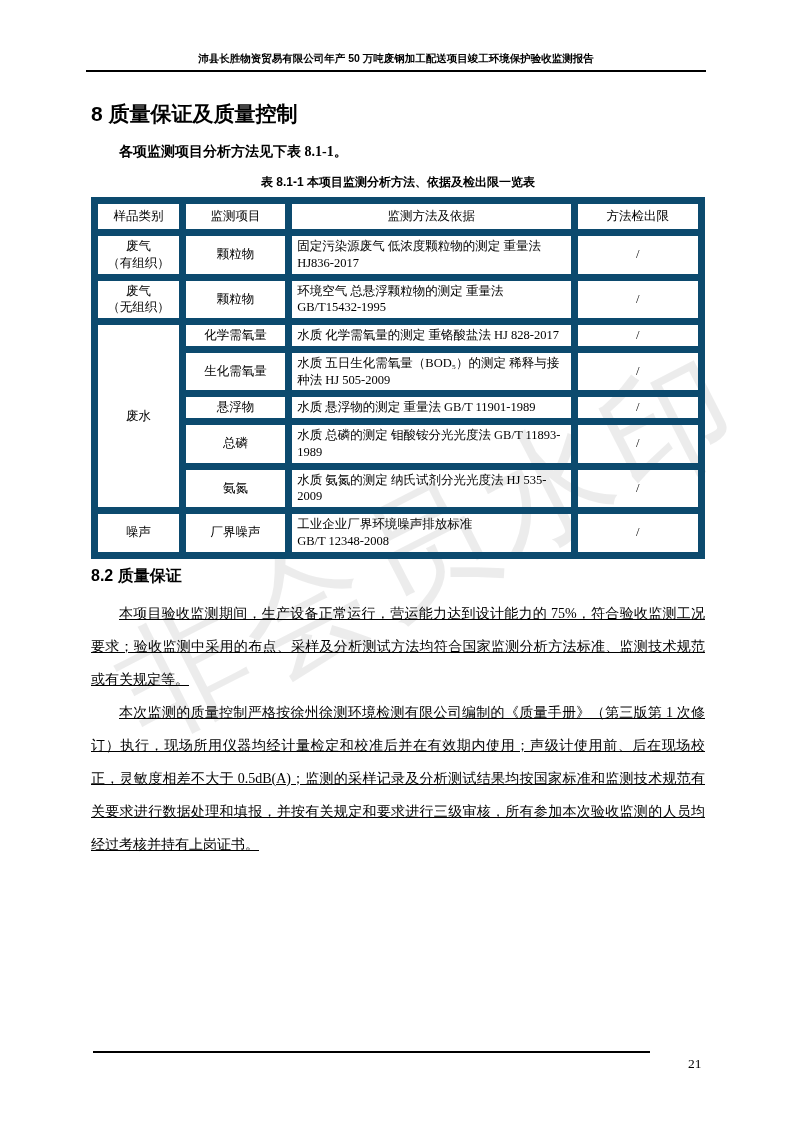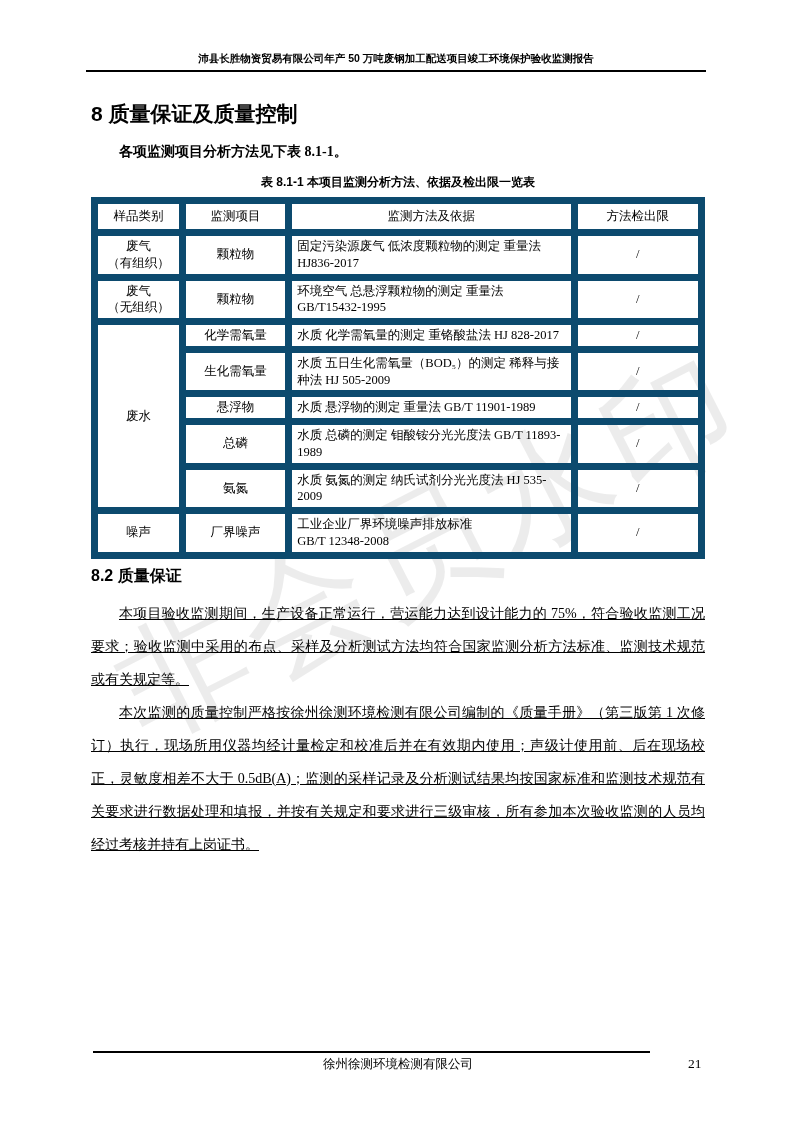--- a/index.html
+++ b/index.html
@@ -163,16 +163,15 @@
 
     <h2 class="section-title s82">8.2 质量保证</h2>
 
     <p class="body-para first">本项目验收监测期间，生产设备正常运行，营运能力达到设计能力的 75%，符合验收监测工况要求；验收监测中采用的布点、采样及分析测试方法均符合国家监测分析方法标准、监测技术规范或有关规定等。</p>
 
     <p class="body-para">本次监测的质量控制严格按徐州徐测环境检测有限公司编制的《质量手册》（第三版第 1 次修订）执行，现场所用仪器均经计量检定和校准后并在有效期内使用；声级计使用前、后在现场校正，灵敏度相差不大于 0.5dB(A)；监测的采样记录及分析测试结果均按国家标准和监测技术规范有关要求进行数据处理和填报，并按有关规定和要求进行三级审核，所有参加本次验收监测的人员均经过考核并持有上岗证书。</p>
 
   </div>
 
   <div class="footer-line"></div>
-  <div class="footer-company">徐州徐测环境检测有限公司</div>
   <div class="page-number">21</div>
 
 </div>
 
 </body></html>

